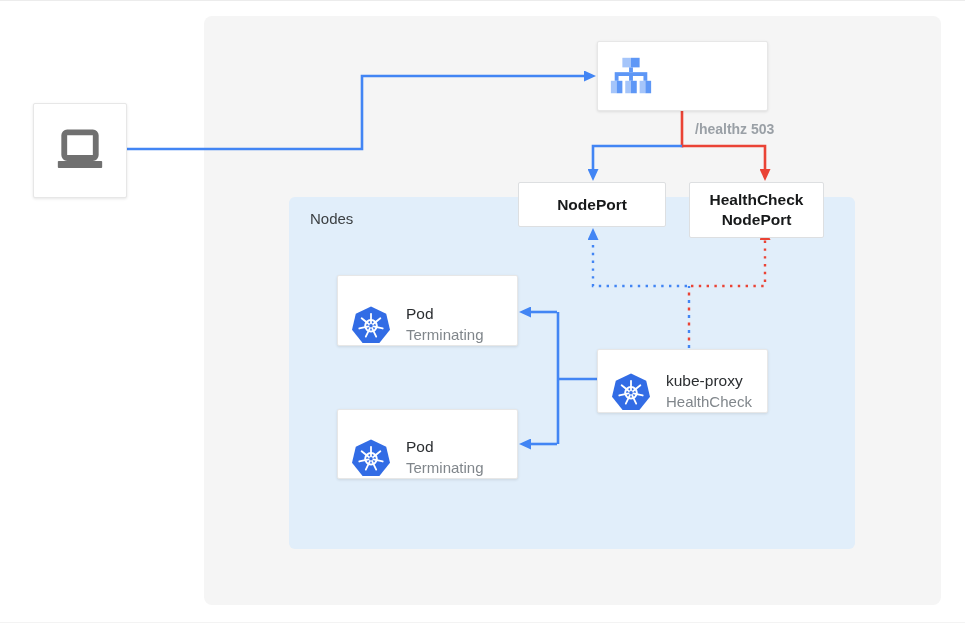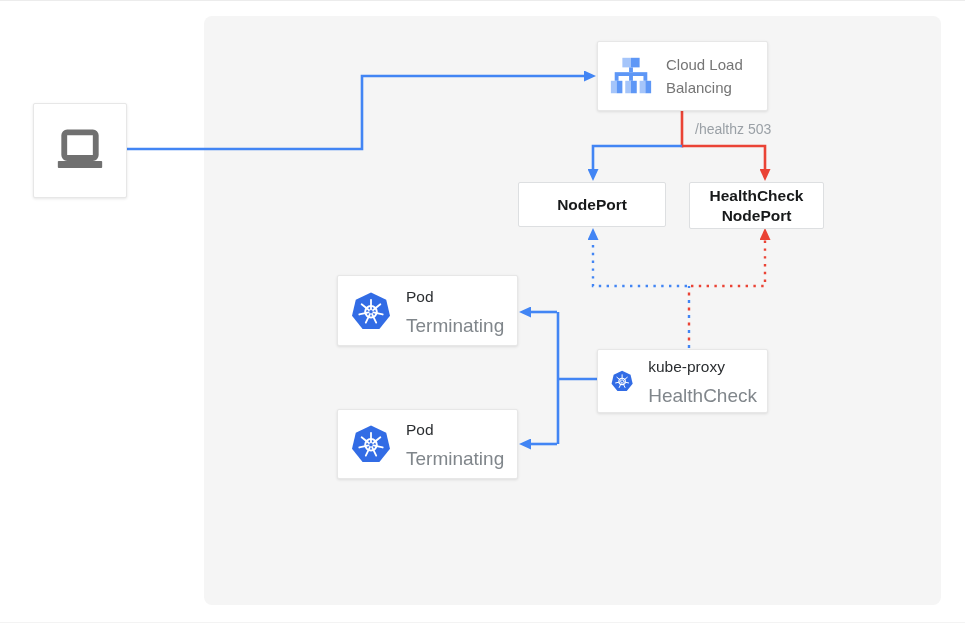--- a/index.html
+++ b/index.html
@@ -23,45 +23,48 @@
     box-shadow:0 1px 3px rgba(0,0,0,.10);box-sizing:border-box;}
   .client-box{left:33px;top:102px;width:94px;height:95px;border-radius:2px;
     display:flex;align-items:center;justify-content:center;}
   .lb-box{left:597px;top:40px;width:171px;height:70px;border-radius:2px;
     display:flex;align-items:center;gap:12px;padding:0 8px 0 10px;}
   .lb-title{font-size:15px;line-height:23px;color:#757575;width:90px;}
   .port-box{border-radius:2px;display:flex;align-items:center;justify-content:center;
     text-align:center;font-weight:bold;font-size:15.5px;color:#17191a;line-height:20px;
     box-shadow:none;border:1px solid #DDDFE1;}
   .nodeport-box{left:518px;top:181px;width:148px;height:45px;}
-  .healthcheck-box{left:689px;top:181px;width:135px;height:47px;padding:20px 6px;}
-  .svc-box{border-radius:2px;display:flex;align-items:center;gap:15px;padding:0 10px 0 13px;}
+  .healthcheck-box{left:689px;top:181px;width:135px;height:56px;padding:20px 6px;}
+  .svc-box{border-radius:2px;display:flex;align-items:flex-end;gap:15px;padding:0 10px 0 13px;}
   .pod1-box{left:337px;top:274px;width:181px;height:71px;}
   .pod2-box{left:337px;top:408px;width:181px;height:70px;}
   .kubeproxy-box{left:597px;top:348px;width:171px;height:64px;}
   .svc-title{font-size:15.5px;color:#2b2e31;line-height:22px;}
-  .svc-sub{font-size:19px;color:var(--gray-text);line-height:20px;margin-top:8px;}
-  .healthz-label{position:absolute;left:695px;top:120px;font-size:14px;font-weight:normal;
+  .svc-sub{font-size:15px;color:var(--gray-text);line-height:20px;}
+  .healthz-label{position:absolute;left:695px;top:120px;font-size:14px;font-weight:bold;
     color:var(--label-gray);white-space:nowrap;text-align:right;}
   .connectors{position:absolute;left:0;top:0;width:965px;height:623px;pointer-events:none;}
   .edge{fill:none;stroke-width:2.6px;}
   .edge-blue{stroke:var(--blue);}
   .edge-red{stroke:var(--red);}
   .edge-dotted{stroke-width:2.4px;stroke-dasharray:2.4 5.4;}
   .edge-dual{stroke-width:2.4px;stroke-dasharray:3 12;}
   .arrow-blue{fill:var(--blue);}
   .arrow-red{fill:var(--red);}
 </style>
 </head>
 <body>
 
 <div class="stage">
 
   <div class="panel"></div>
 
+  <div class="nodes">
+    <div class="nodes-label">Nodes</div>
+  </div>
 
   <svg class="connectors" viewBox="0 0 965 623">
     <defs>
       <marker id="mblue" markerUnits="userSpaceOnUse" markerWidth="13" markerHeight="11" refX="1" refY="5.5" orient="auto">
         <path class="arrow-blue" d="M0,0 L12,5.5 L0,11 Z"></path>
       </marker>
       <marker id="mred" markerUnits="userSpaceOnUse" markerWidth="13" markerHeight="11" refX="1" refY="5.5" orient="auto">
         <path class="arrow-red" d="M0,0 L12,5.5 L0,11 Z"></path>
       </marker>
     </defs>
@@ -101,21 +104,20 @@
       <rect x="7" y="24" width="4" height="5" fill="var(--lb-mid)"></rect>
       <rect x="22" y="24" width="4" height="5" fill="var(--lb-mid)"></rect>
       <rect x="37" y="24" width="4" height="5" fill="var(--lb-mid)"></rect>
       <rect x="3" y="29" width="6" height="13" fill="var(--lb-light)"></rect>
       <rect x="9" y="29" width="6" height="13" fill="var(--lb-mid)"></rect>
       <rect x="18" y="29" width="6" height="13" fill="var(--lb-light)"></rect>
       <rect x="24" y="29" width="6" height="13" fill="var(--lb-mid)"></rect>
       <rect x="33" y="29" width="6" height="13" fill="var(--lb-light)"></rect>
       <rect x="39" y="29" width="6" height="13" fill="var(--lb-mid)"></rect>
     </svg>
-    <div class="lb-title">Cloud Load Balancing</div>
   </div>
 
   <div class="box port-box nodeport-box">
     <span>NodePort</span>
   </div>
 
   <div class="box port-box healthcheck-box">
     <span>HealthCheck NodePort</span>
   </div>
 

